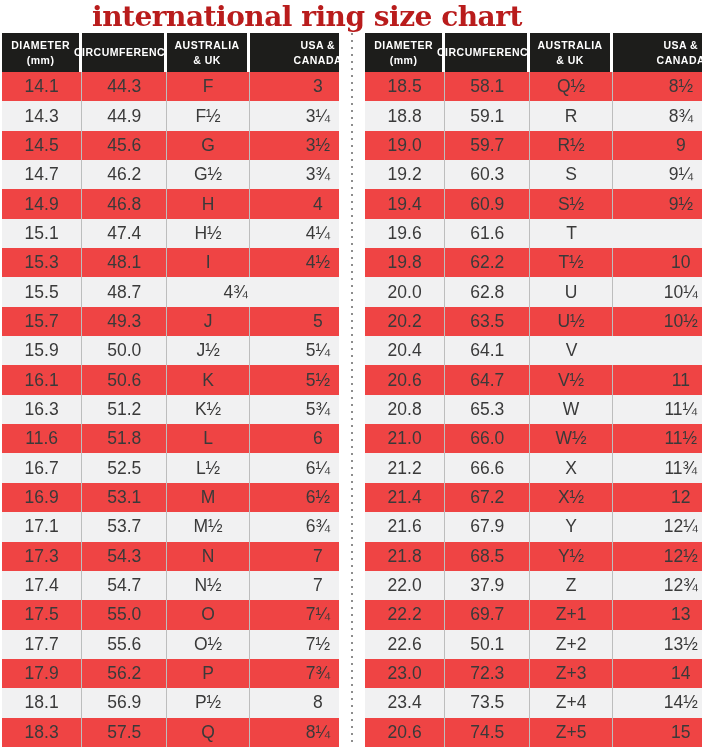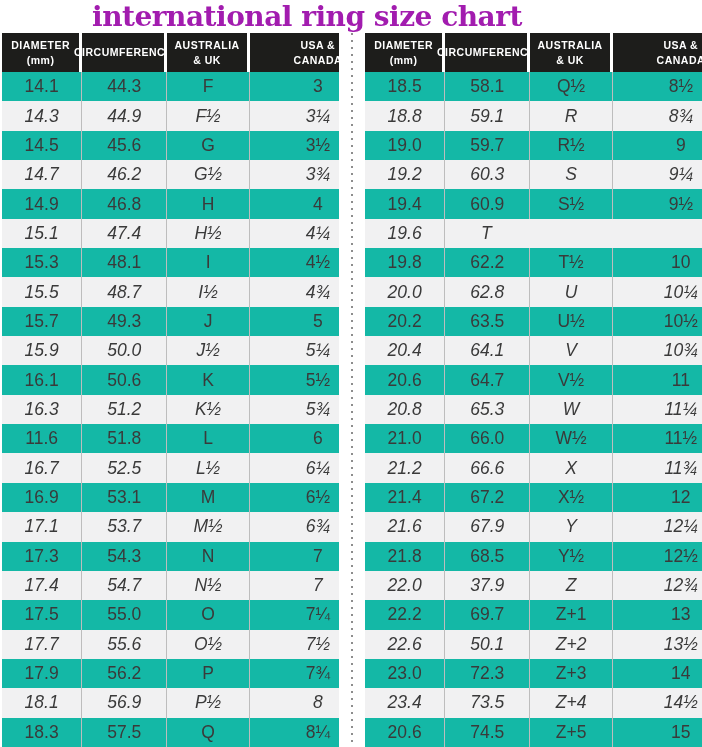--- a/index.html
+++ b/index.html
@@ -6,21 +6,21 @@
   body {
     width:702px; height:747px; overflow:hidden; background:#ffffff;
     font-family:"Liberation Sans", sans-serif;
   }
   .page { width:702px; height:747px; position:relative; background:#ffffff; }
 
   .title {
     height:33px; line-height:34px; text-align:center;
     box-sizing:border-box; padding-right:88px;
     font-family:"DejaVu Serif", serif; font-weight:bold;
-    font-size:28px; color:#a21caf; letter-spacing:-0.5px;
+    font-size:28px; color:#b91c1c; letter-spacing:-0.5px;
     white-space:nowrap;
   }
 
   .tables {
     display:flex; height:714px; box-sizing:border-box; padding-left:2px;
   }
   .ring-table { flex:1; display:flex; flex-direction:column; }
 
   .divider-zone { width:26px; flex:none; display:flex; justify-content:center; }
   .dotted-line {
@@ -30,22 +30,22 @@
 
   .thead { height:39px; flex:none; display:flex; }
   .th {
     box-sizing:border-box; background:#1d1d1b; color:#ffffff;
     display:flex; flex-direction:column; align-items:center; justify-content:center;
     text-align:center; font-size:10.5px; font-weight:bold; letter-spacing:0.5px;
     line-height:1.35; border-right:3px solid #ffffff;
   }
   .th:last-child { border-right:none; }
 
-  .trow { flex:1; display:flex; background:#14b8a6; }
-  .trow.alt { background:#f1f1f2;font-style:italic; }
+  .trow { flex:1; display:flex; background:#ef4444; }
+  .trow.alt { background:#f1f1f2; }
   .td {
     box-sizing:border-box; display:flex; align-items:center; justify-content:center;
     font-size:17.5px; color:#3a3a3a; border-right:1.5px solid #bdbdbd;
   }
   .td:last-child { border-right:none; }
 
   .c0 { width:23.8%; }
   .c1 { width:25.3%; }
   .c2 { width:24.4%; }
   .c3 { width:26.5%;padding-left:47px; }
@@ -112,21 +112,20 @@
         </div>
         <div class="trow">
           <div class="td c0">15.3</div>
           <div class="td c1">48.1</div>
           <div class="td c2">I</div>
           <div class="td c3">4½</div>
         </div>
         <div class="trow alt">
           <div class="td c0">15.5</div>
           <div class="td c1">48.7</div>
-          <div class="td c2">I½</div>
           <div class="td c3">4¾</div>
         </div>
         <div class="trow">
           <div class="td c0">15.7</div>
           <div class="td c1">49.3</div>
           <div class="td c2">J</div>
           <div class="td c3">5</div>
         </div>
         <div class="trow alt">
           <div class="td c0">15.9</div>
@@ -259,20 +258,21 @@
           <div class="td c3">9¼</div>
         </div>
         <div class="trow">
           <div class="td c0">19.4</div>
           <div class="td c1">60.9</div>
           <div class="td c2">S½</div>
           <div class="td c3">9½</div>
         </div>
         <div class="trow alt">
           <div class="td c0">19.6</div>
+          <div class="td c1">61.6</div>
           <div class="td c2">T</div>
         </div>
         <div class="trow">
           <div class="td c0">19.8</div>
           <div class="td c1">62.2</div>
           <div class="td c2">T½</div>
           <div class="td c3">10</div>
         </div>
         <div class="trow alt">
           <div class="td c0">20.0</div>
@@ -283,21 +283,20 @@
         <div class="trow">
           <div class="td c0">20.2</div>
           <div class="td c1">63.5</div>
           <div class="td c2">U½</div>
           <div class="td c3">10½</div>
         </div>
         <div class="trow alt">
           <div class="td c0">20.4</div>
           <div class="td c1">64.1</div>
           <div class="td c2">V</div>
-          <div class="td c3">10¾</div>
         </div>
         <div class="trow">
           <div class="td c0">20.6</div>
           <div class="td c1">64.7</div>
           <div class="td c2">V½</div>
           <div class="td c3">11</div>
         </div>
         <div class="trow alt">
           <div class="td c0">20.8</div>
           <div class="td c1">65.3</div>

